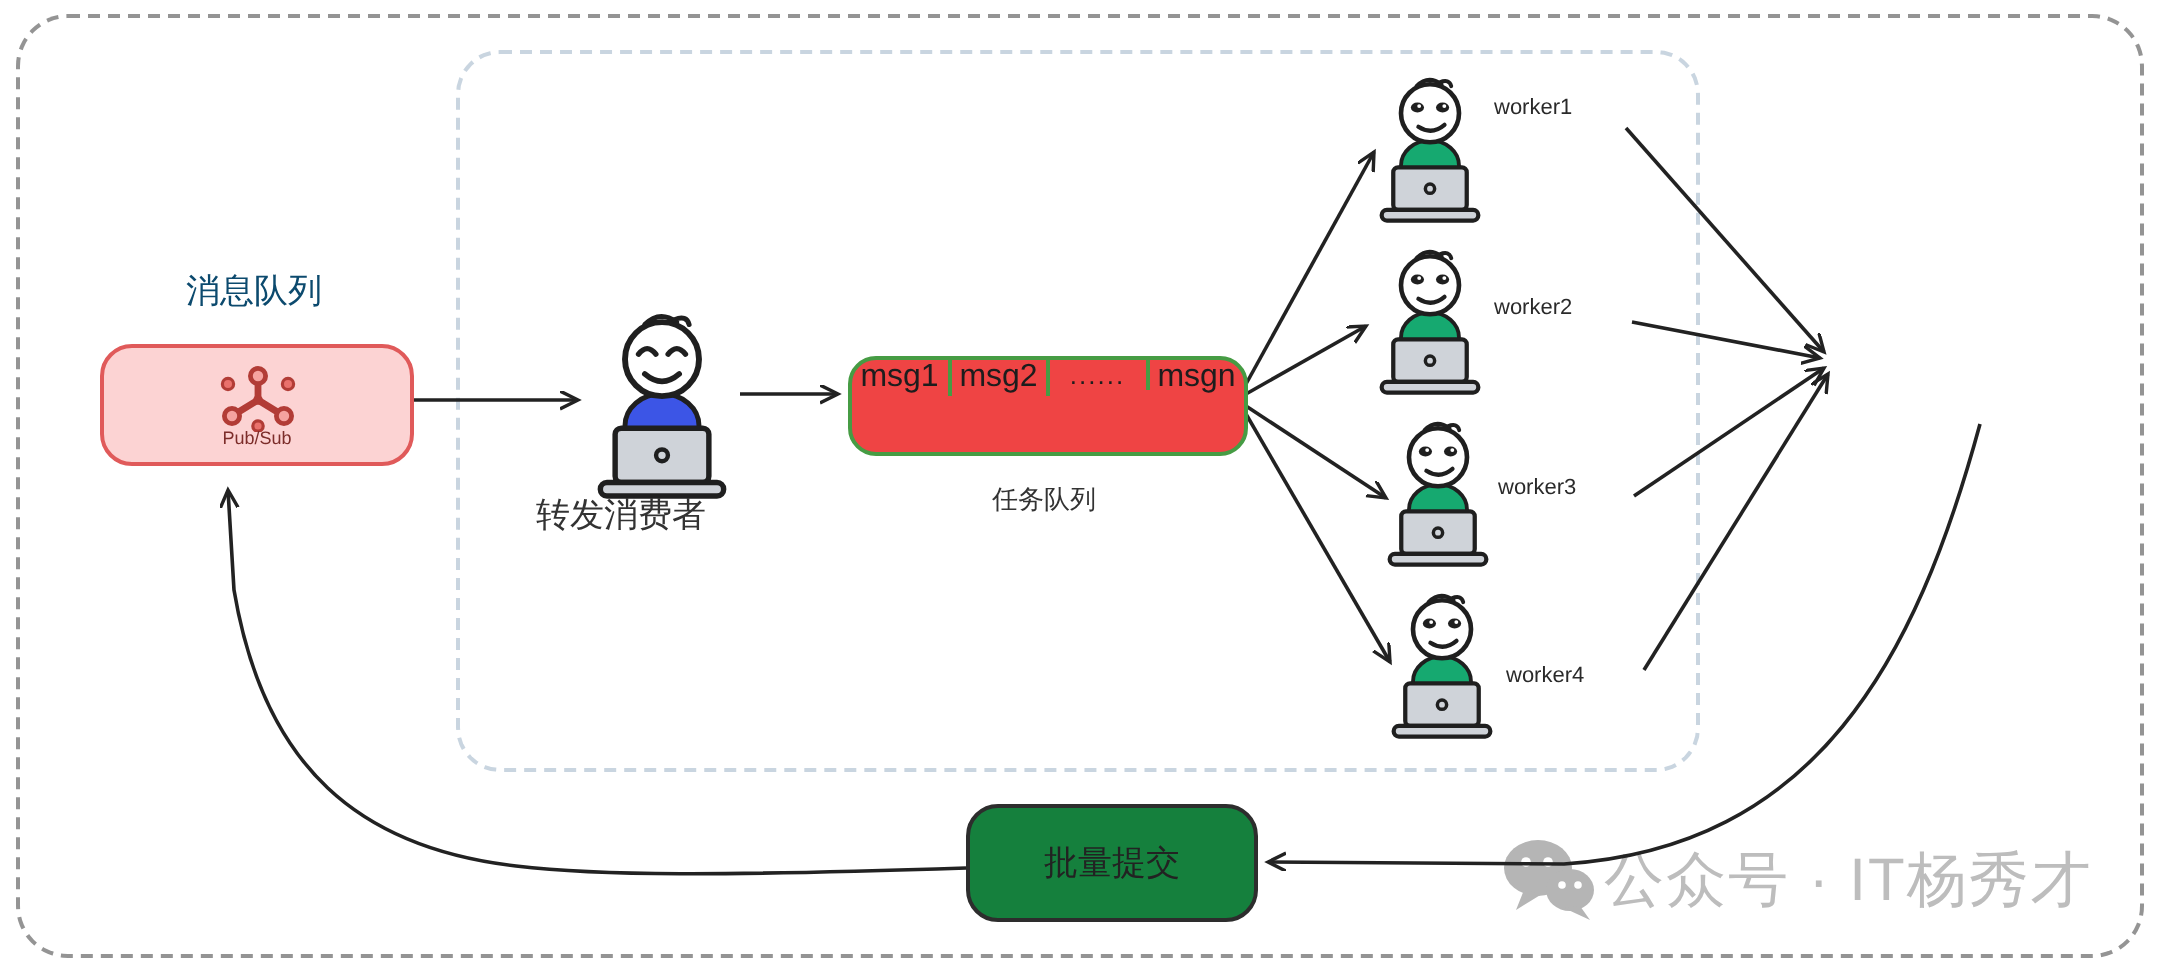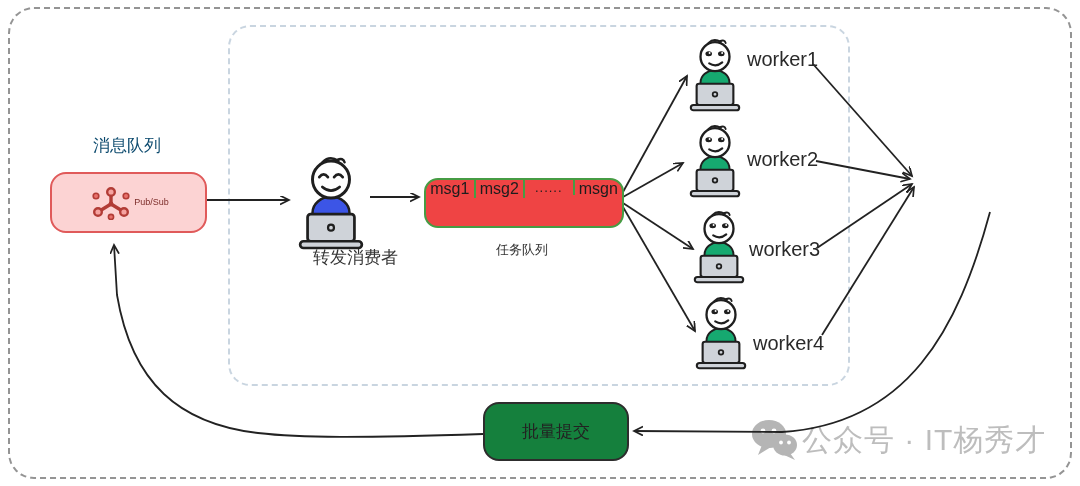--- a/index.html
+++ b/index.html
@@ -13,30 +13,30 @@
   .inner-frame{left:228px;top:25px;width:618px;height:357px;border:2px dashed #c9d5e0;border-radius:22px;z-index:0;}
   
   .watermark{left:750px;top:418px;display:flex;align-items:center;gap:4px;z-index:1;text-align:center;}
   .watermark-text{font-size:30px;color:#bdbdbd;letter-spacing:1px;white-space:nowrap;}
   
   .overlay{left:0;top:0;z-index:2;}
   
   .node{z-index:3;}
   .mq-label{left:52px;top:134px;width:150px;text-align:center;font-size:17px;color:#0c4a6e;}
   .mq-box{left:50px;top:172px;width:153px;height:57px;background:#fcd3d3;border:2px solid #e05a5a;border-radius:16px;
-          display:flex;flex-direction:row;align-items:center;justify-content:center;}
+          display:flex;flex-direction:column;align-items:center;justify-content:center;}
   .pubsub-caption{font-size:9px;color:#7c2d2a;margin-top:-2px;}
-  .consumer-label{left:268px;top:246px;width:130px;text-align:right;font-size:17px;color:#333;}
+  .consumer-label{left:268px;top:246px;width:130px;text-align:left;font-size:17px;color:#333;}
   .tq-box{left:424px;top:178px;width:196px;height:46px;background:#ef4444;border:2px solid #469c44;border-radius:14px;
           display:flex;align-items:flex-start;overflow:hidden;}
   .tq-cell{flex:1;display:flex;align-items:center;justify-content:center;font-size:16px;color:#1d1d1d;border-right:2px solid #469c44;}
   .tq-cell:last-child{border-right:none;}
   .tq-cell.dots{font-size:13px;letter-spacing:1px;}
   .tq-label{left:462px;top:241px;width:120px;text-align:center;font-size:13px;color:#333;}
-  .worker-label{width:80px;font-size:20px;color:#2a2a2a;white-space:nowrap;}
+  .worker-label{width:80px;font-size:11px;color:#2a2a2a;white-space:nowrap;}
   .diamond-wrap{left:916px;top:154px;width:146px;height:56px;}
   .diamond-text{position:absolute;left:0;top:0;width:146px;height:56px;display:flex;align-items:center;justify-content:center;
                 font-size:16px;color:#222;}
   .batch-box{left:483px;top:402px;width:142px;height:55px;background:#15803d;border:2.5px solid #2d2d2d;border-radius:16px;
              display:flex;align-items:center;justify-content:center;font-size:17px;color:#222;}
   
   .person{overflow:visible;}
   .person .outline{stroke:#1f1f1f;}
   .person .shirt-consumer{fill:#3c55e6;}
   .person .shirt-worker{fill:#16a970;}

